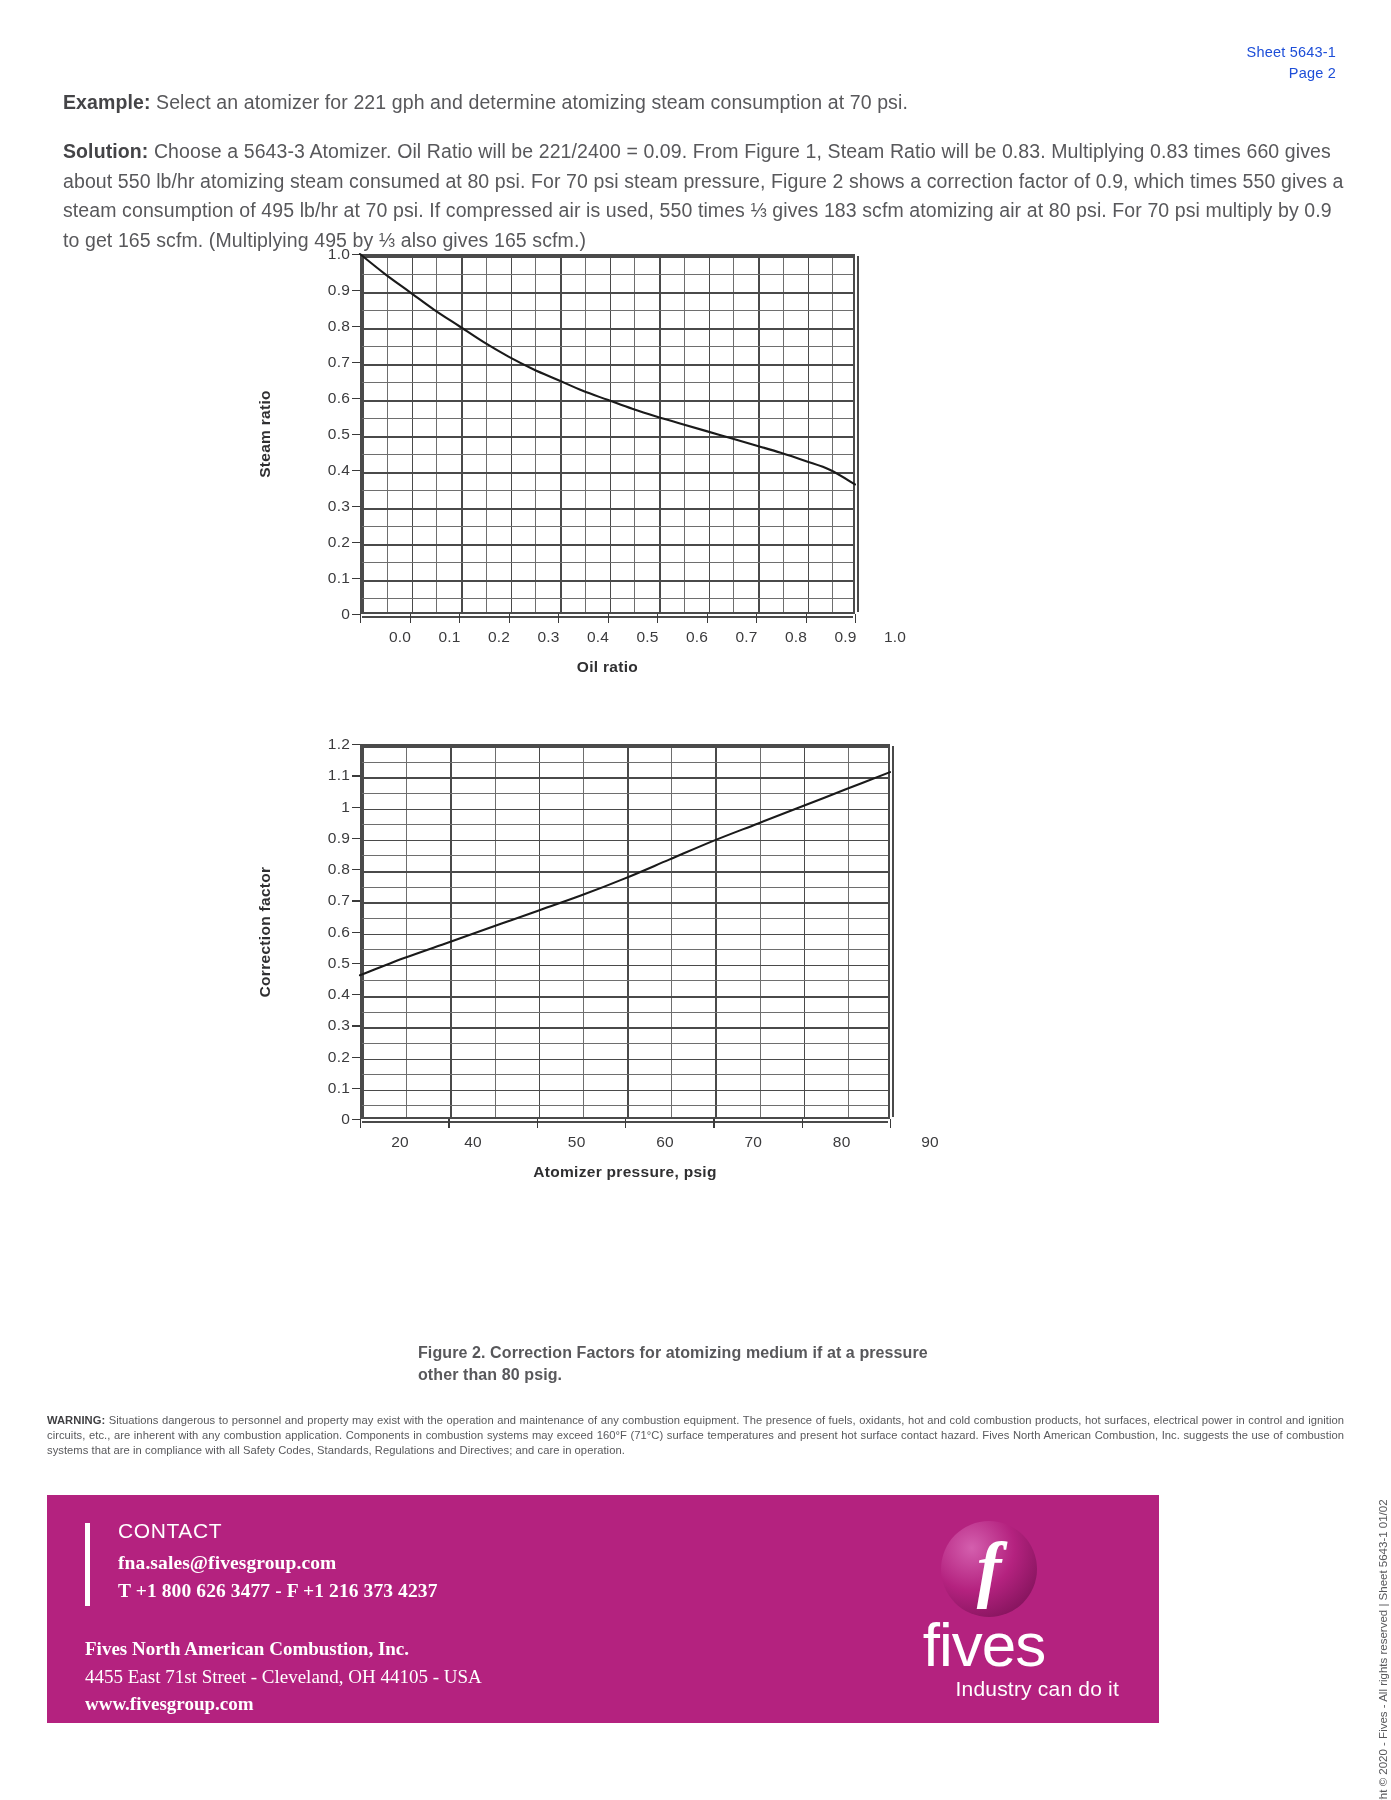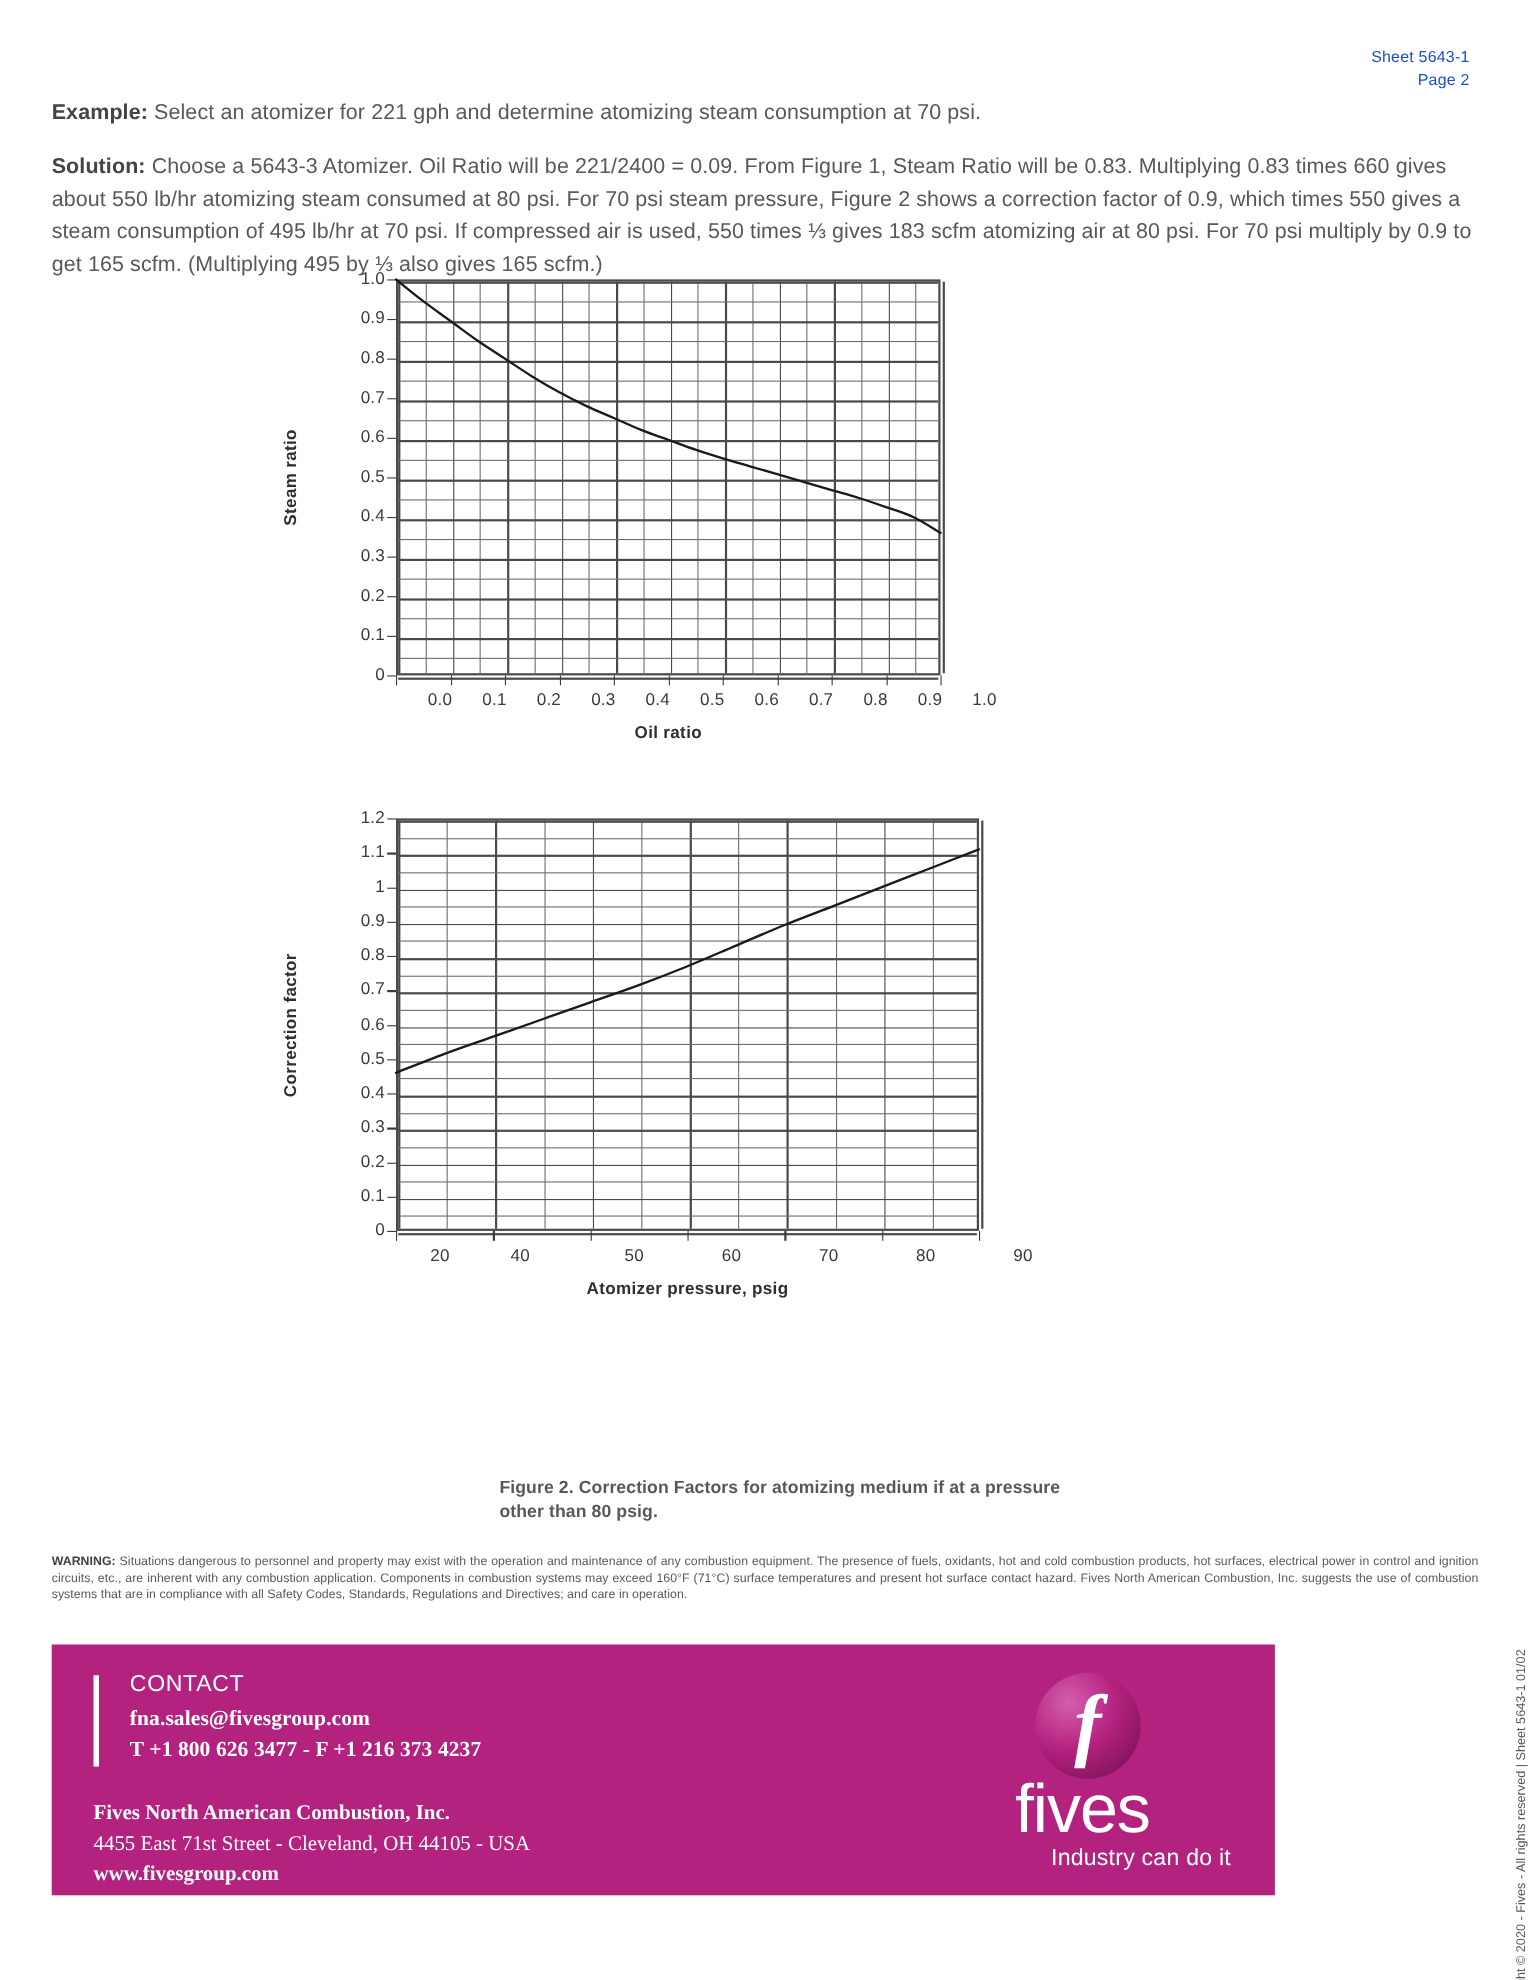--- a/index.html
+++ b/index.html
@@ -13,21 +13,21 @@
   .page { position: relative; width: 1391px; height: 1800px; }
 
   
   .sheet-header {
     position: absolute; top: 42px; right: 55px;
     text-align: right; font-size: 14.5px; line-height: 1.45;
     color: #1d4ed8; letter-spacing: .2px;
   }
 
   
-  .body-copy { position: absolute; left: 47px; right: 47px; }
+  .body-copy { position: absolute; left: 63px; right: 47px; }
   .para {
     font-size: 19.5px; line-height: 1.52; color: #58585b;
     letter-spacing: .1px; text-align: left;
   }
   .para b { font-weight: 700; color: #444447; }
   .body-copy.ex { top: 88px; }
   .body-copy.sol { top: 137px; }
 
   
   .figure { position: absolute; }
@@ -339,21 +339,21 @@
         <div class="tick y" style="left: 62px; top: 14px;"></div>
         <div class="tick-label y" style="left: 4px; width: 56px; top: 14px;">1.2</div>
         <div class="axis-title y" style="left: -34px; top: 201.5px;">Correction factor</div>
         <div class="axis-title x" style="left: 335px; top: 433px;">Atomizer pressure, psig</div>
         <svg class="curve" width="530" height="375" style="left: 70px; top: 14px;">
           <path d="M 0.00 231.25 C 7.36 228.39, 29.44 219.53, 44.17 214.06 C 58.89 208.59, 73.61 203.65, 88.33 198.44 C 103.06 193.23, 117.78 188.02, 132.50 182.81 C 147.22 177.60, 161.94 172.40, 176.67 167.19 C 191.39 161.98, 206.11 157.03, 220.83 151.56 C 235.56 146.09, 250.28 140.36, 265.00 134.37 C 279.72 128.39, 294.44 121.88, 309.17 115.63 C 323.89 109.38, 338.61 102.86, 353.33 96.88 C 368.06 90.89, 382.78 85.42, 397.50 79.69 C 412.22 73.96, 426.94 68.23, 441.67 62.50 C 456.39 56.77, 471.11 51.04, 485.83 45.31 C 500.56 39.58, 522.64 30.99, 530.00 28.12" fill="none" stroke="#1a1a1a" stroke-width="2.1" stroke-linecap="round"></path>
         </svg>
       </div>
   </div>
 
-  <div class="fig-caption" style="left:418px; top:1342px; width:640px;margin-left:36px;">
+  <div class="fig-caption" style="left:418px; top:1342px; width:640px;">
     <div>Figure 2.  Correction Factors for atomizing medium if at a pressure</div>
     <div>other than 80 psig.</div>
   </div>
 
   <div class="warning">
     <b>WARNING:</b><span> Situations dangerous to personnel and property may exist with the operation and maintenance of any combustion equipment. The presence of fuels, oxidants, hot and cold combustion products, hot surfaces, electrical power in control and ignition circuits, etc., are inherent with any combustion application. Components in combustion systems may exceed 160°F (71°C) surface temperatures and present hot surface contact hazard. Fives North American Combustion, Inc. suggests the use of combustion systems that are in compliance with all Safety Codes, Standards, Regulations and Directives; and care in operation.</span>
   </div>
 
   <div class="footer">
     <div class="contact-rule"></div>

